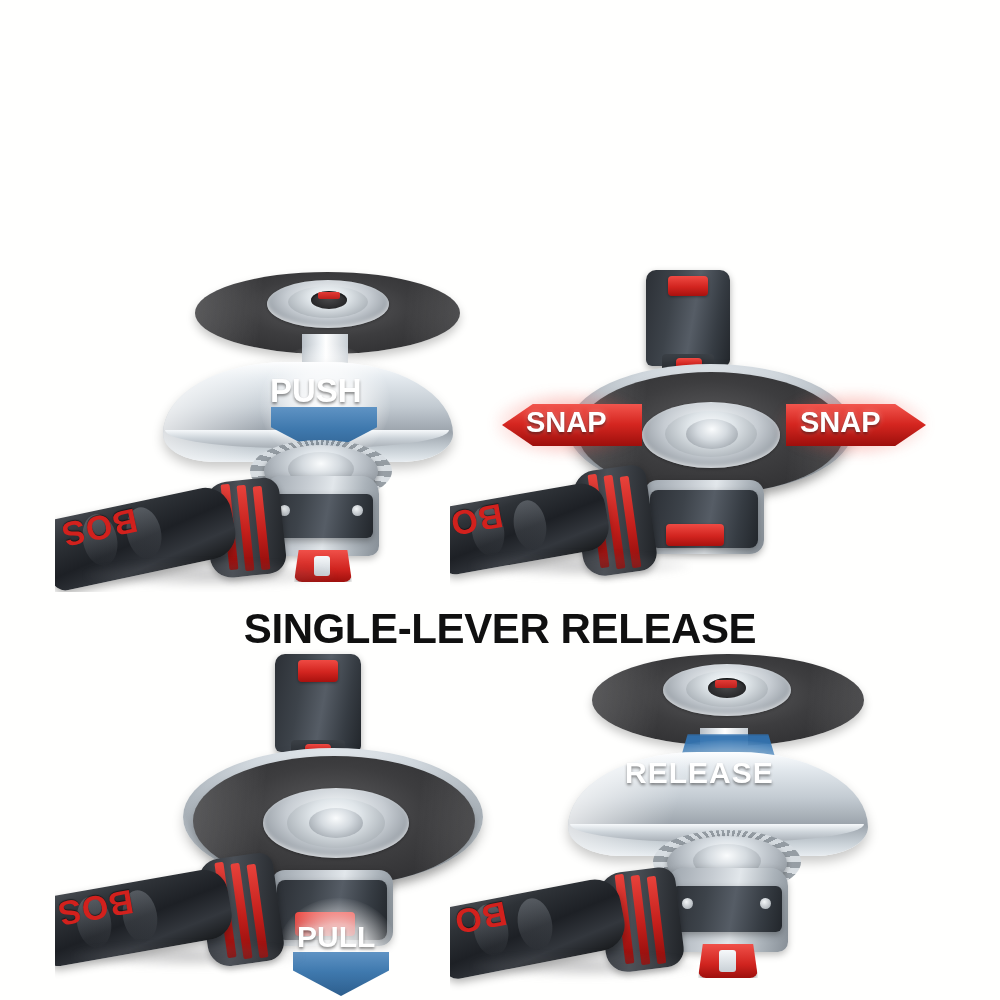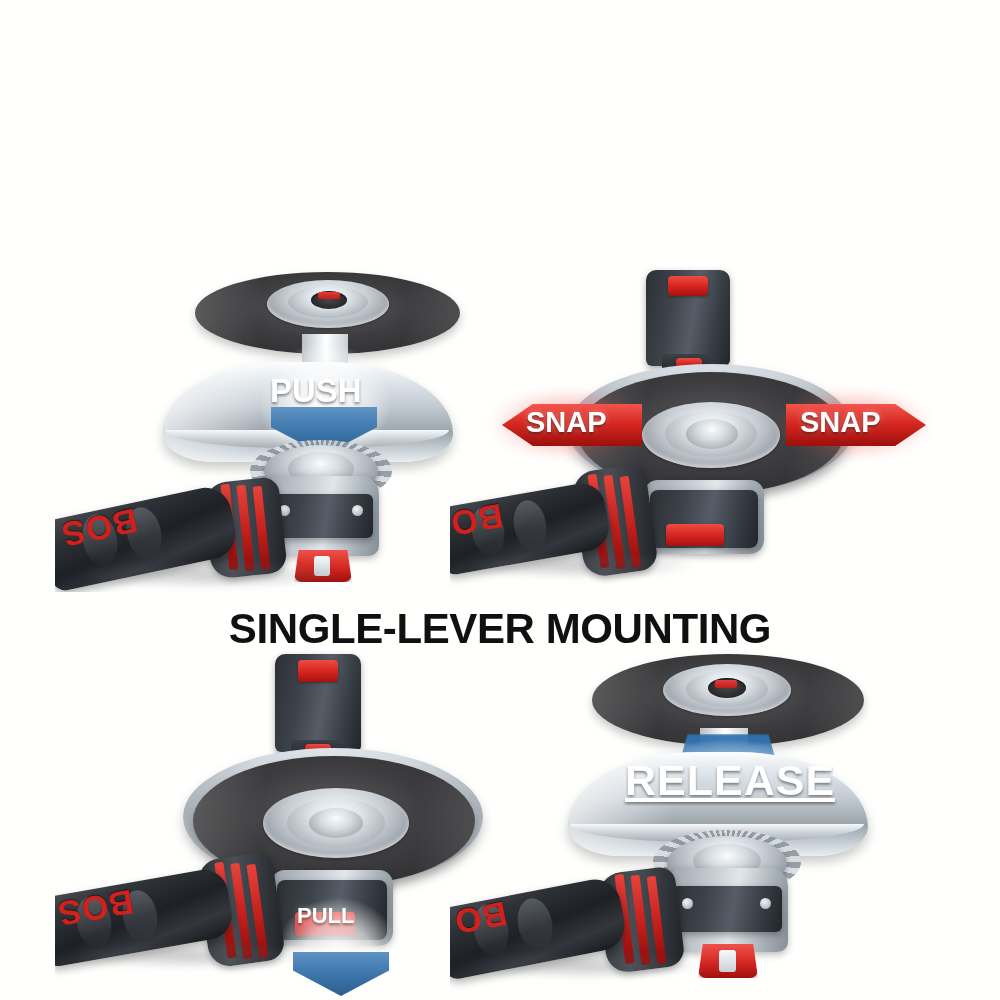--- a/index.html
+++ b/index.html
@@ -337,21 +337,21 @@
 
     <div class="handle" style="left:-12px; top:232px; width:170px; height:68px;
                 border-radius:12px 24px 24px 12px; transform:rotate(-10deg);"></div>
     <div class="handle-grip-ring" style="left:22px; top:244px; width:32px; height:50px; transform:rotate(-10deg);"></div>
     <div class="handle-grip-ring" style="left:64px; top:238px; width:32px; height:50px; transform:rotate(-10deg);"></div>
     <div class="bosch-text" style="left:0px; top:238px; transform:rotate(170deg);">BO</div>
 
     <div class="ground-shadow" style="left:20px; top:292px; width:220px; height:24px;"></div>
   </div>
 
-  <div class="section-title" id="title-single">SINGLE-LEVER MOUNTING</div>
+  <div class="section-title" id="title-single">SINGLE-LEVER RELEASE</div>
 
   <div class="panel" id="panel-pull">
 
     <div class="head-dark" style="left:220px; top:6px; width:86px; height:98px; border-radius:10px 10px 6px 6px;"></div>
     <div class="red-tab" style="left:243px; top:12px; width:40px; height:22px;"></div>
     <div style="position:absolute; left:236px; top:92px; width:54px; height:22px; border-radius:4px;
                 background:linear-gradient(180deg,#3b4046,#23272c);"></div>
     <div class="red-tab" style="left:250px; top:96px; width:26px; height:12px;"></div>
 
     <div style="position:absolute; left:128px; top:100px; width:300px; height:138px; border-radius:50%;
@@ -361,21 +361,21 @@
     <div class="disc" style="left:138px; top:108px; width:282px; height:130px;"></div>
     <div class="disc-hub" style="left:208px; top:140px; width:146px; height:70px;"></div>
     <div class="disc-hub2" style="left:232px; top:150px; width:98px; height:50px;"></div>
     <div class="flange-core" style="left:254px; top:160px; width:54px; height:30px;"></div>
 
     <div class="head-grey" style="left:216px; top:222px; width:122px; height:76px; border-radius:14px;"></div>
     <div class="head-dark" style="left:222px; top:232px; width:110px; height:60px; border-radius:8px;"></div>
     <div class="red-tab" style="left:240px; top:264px; width:60px; height:24px;"></div>
 
     <div class="glow" style="left:222px; top:250px; width:122px; height:110px;"></div>
-    <div class="badge-label" style="left:242px; top:255px; font-size:22px;">PULL</div>
+    <div class="badge-label" style="left:242px; top:272px; font-size:30px;">PULL</div>
     <div class="arrow-down" style="left:238px; top:304px; width:96px; height:44px;"></div>
 
     <div class="collar" style="left:148px; top:208px; width:76px; height:108px;
                 border-radius:22px 14px 18px 22px; transform:rotate(-8deg);"></div>
     <div class="collar-fin" style="left:166px; top:214px; width:9px; height:96px; transform:rotate(-8deg);"></div>
     <div class="collar-fin" style="left:182px; top:215px; width:9px; height:96px; transform:rotate(-8deg);"></div>
     <div class="collar-fin" style="left:198px; top:216px; width:9px; height:94px; transform:rotate(-8deg);"></div>
 
     <div class="handle" style="left:-14px; top:234px; width:190px; height:70px;
                 border-radius:12px 24px 24px 12px; transform:rotate(-10deg);"></div>
@@ -399,21 +399,21 @@
     <div class="glow" style="left:168px; top:92px; width:222px; height:104px;"></div>
 
     <div class="guard" style="left:118px; top:104px; width:300px; height:104px;
                 border-radius:152px 152px 62px 62px / 88px 88px 34px 34px;">
       <div class="guard-sheen" style="left:0; top:0; width:100%; height:100%;
                   border-radius:152px 152px 62px 62px / 88px 88px 34px 34px;"></div>
     </div>
     <div class="guard-lip" style="left:120px; top:176px; width:294px; height:18px;
                 border-radius:0 0 146px 146px / 0 0 20px 20px;"></div>
 
-    <div class="badge-label" style="left:175px; top:108px; font-size:43px; letter-spacing:1px;text-decoration:underline;">RELEASE</div>
+    <div class="badge-label" style="left:175px; top:108px; font-size:30px; letter-spacing:1px;">RELEASE</div>
 
     <div class="flange-teeth" style="left:203px; top:182px; width:148px; height:64px;"></div>
     <div class="flange" style="left:217px; top:188px; width:120px; height:54px;"></div>
     <div class="flange-core" style="left:243px; top:196px; width:68px; height:34px;"></div>
 
     <div class="head-grey" style="left:216px; top:220px; width:122px; height:84px; border-radius:18px 18px 10px 10px;"></div>
     <div class="head-dark" style="left:222px; top:238px; width:110px; height:46px; border-radius:6px;"></div>
     <div style="position:absolute; left:232px; top:250px; width:11px; height:11px; border-radius:50%;
                 background:radial-gradient(circle at 40% 35%,#f3f6f8,#9aa1a8);"></div>
     <div style="position:absolute; left:310px; top:250px; width:11px; height:11px; border-radius:50%;

